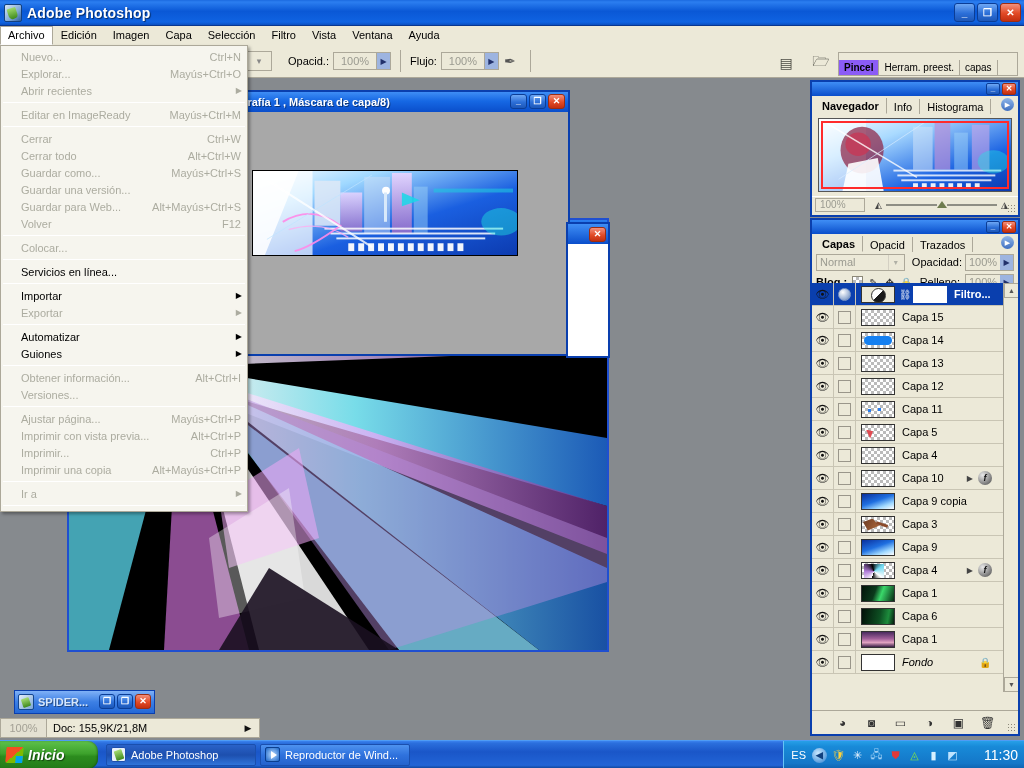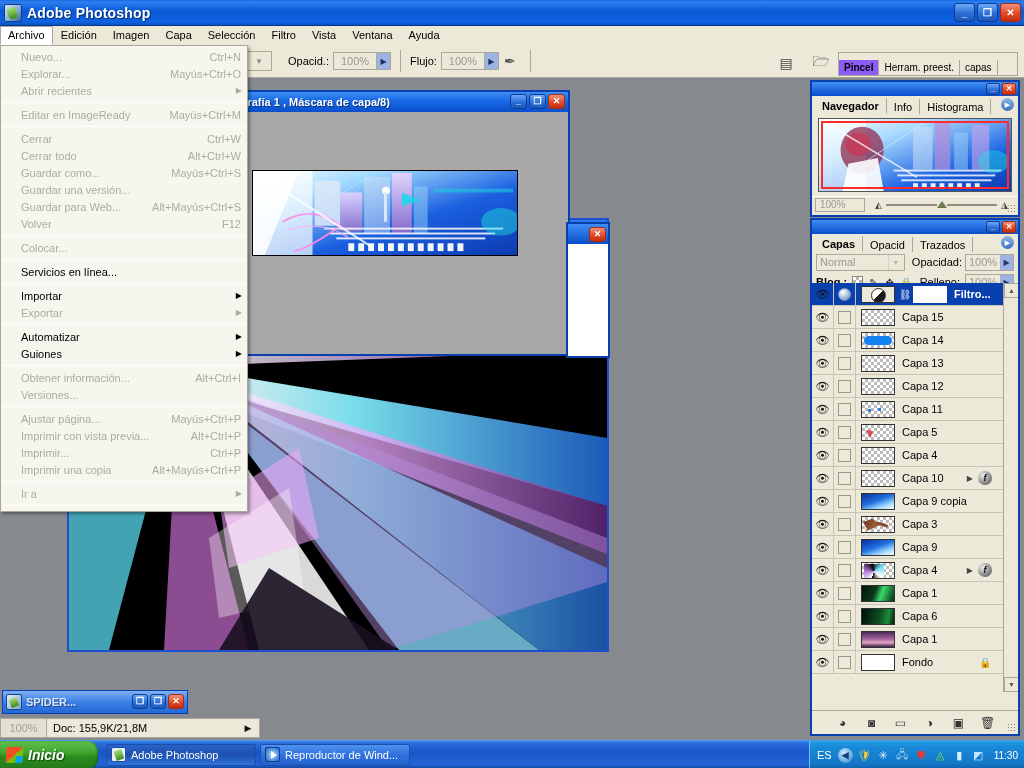--- a/index.html
+++ b/index.html
@@ -239,21 +239,21 @@
   }
   .lnk .sq{ width:13px;height:13px;border:1px solid #9a968a;background:#ece9d8;}
   .lrow.sel .lnk .sq{ background:#dfe8f8;border-color:#7e98c8;}
   .lthumb{
     width:34px;height:17px;border:1px solid #333;margin-left:5px;flex:none;overflow:hidden;
   }
   .lmaskico{ width:12px;height:16px;margin-left:4px;display:flex;align-items:center;justify-content:center;font-size:10px;color:#fff;}
   .lmask{ width:34px;height:17px;border:2px solid #fff;background:#fff;margin-left:2px;flex:none;}
   .lname{ margin-left:7px; font-size:11px; color:#000; white-space:nowrap;}
   .lrow.sel .lname{ color:#fff; font-weight:bold;}
-  .lname.italic{ }
+  .lname.italic{ font-style:italic;}
   .lrow .fx{ position:absolute; right:26px; display:flex; align-items:center; gap:5px;}
   .fx .tri{ font-size:8px;color:#444;}
   .fx .ball{
     width:14px;height:14px;border-radius:50%;
     background:radial-gradient(circle at 33% 30%,#e9e9e9,#777 70%,#3a3a3a);
     display:flex;align-items:center;justify-content:center;color:#111;font-size:9px;font-style:italic;font-weight:bold;
   }
   .lrow .lockico{ position:absolute; right:26px; font-size:10px; color:#333;}
   #layer-scroll{
     position:absolute; right:0; top:0; width:15px; bottom:0;
@@ -267,21 +267,21 @@
     position:absolute; left:0; right:0; bottom:0; height:24px;
     background:#ece9d8; border-top:1px solid #aca899;
     display:flex; align-items:center; justify-content:center; gap:13px;
   }
   .lb-ico{ width:16px;height:16px;display:flex;align-items:center;justify-content:center;font-size:12px;color:#333;}
   .grip{ position:absolute;right:3px;bottom:3px;width:8px;height:8px;
     background-image:radial-gradient(#8b8778 1px,transparent 1px);background-size:3px 3px;}
 
   
   #spider-win{
-    position:absolute; left:2px; top:690px; width:186px; height:24px;
+    position:absolute; left:14px; top:690px; width:141px; height:24px;
     background:linear-gradient(to bottom,#7fb1f7,#3c7fe4 50%,#2468d6);
     border:1px solid #0a3fae; display:flex; align-items:center; padding-left:3px;
   }
   #spider-win .ico{
     width:16px;height:16px;border:1px solid #15478f;border-radius:2px;
     background:linear-gradient(135deg,#e3eefa,#7aa6d6);
     position:relative; margin-right:4px;
   }
   #spider-win .ico:after{content:"";position:absolute;left:3px;top:3px;width:8px;height:9px;
     background:linear-gradient(180deg,#a7dd74,#3f8a1c);transform:rotate(-18deg);border-radius:1px;}
@@ -340,21 +340,21 @@
     border-left:1px solid #66c4f5;
     display:flex;align-items:center;gap:4px;padding:0 6px 0 7px;
   }
   #tray .lang{ color:#fff;font-size:11px;margin-right:2px;}
   #tray .chev{
     width:15px;height:15px;border-radius:50%;
     background:radial-gradient(circle at 40% 35%,#cbe9ff,#2a7fd0);
     display:flex;align-items:center;justify-content:center;color:#11407e;font-size:9px;font-weight:bold;
   }
   .tray-ico{ width:15px;height:15px;display:flex;align-items:center;justify-content:center;font-size:11px;}
-  #clock{ color:#fff;font-size:10px;margin-left:4px;}
+  #clock{ color:#fff;font-size:14px;margin-left:20px;}
 
   
   #desktop{ position:absolute; left:0; top:78px; width:1024px; height:662px; background:#868a8e; z-index:-1;}
 </style>
 </head>
 <body>
 
 <div id="desktop"></div>
 
 <div id="app-titlebar">

